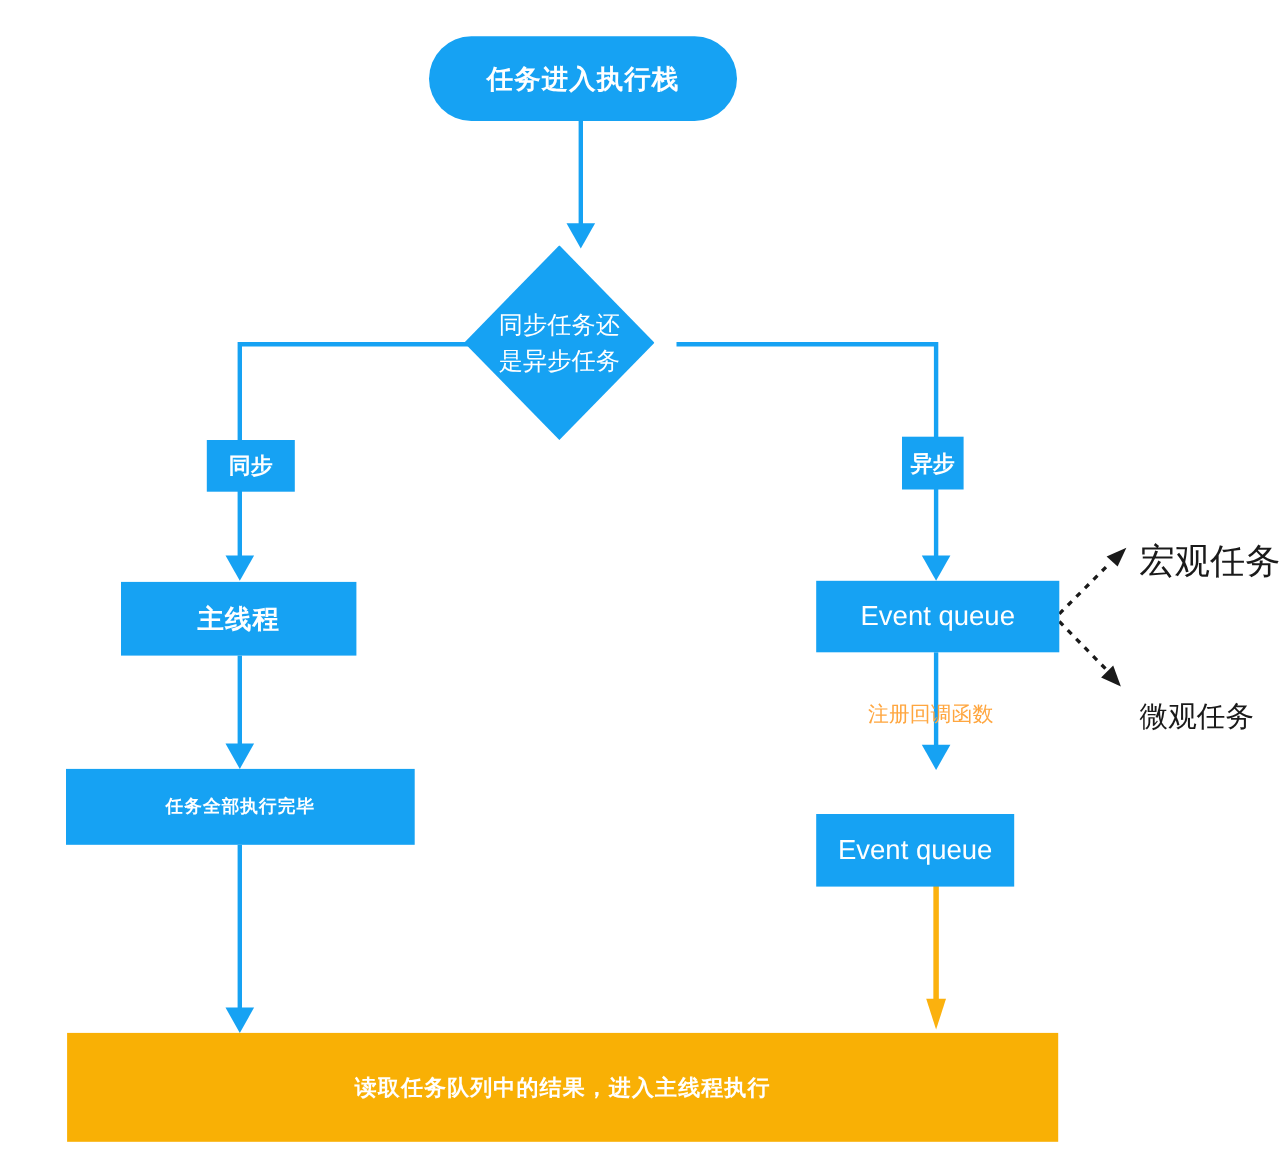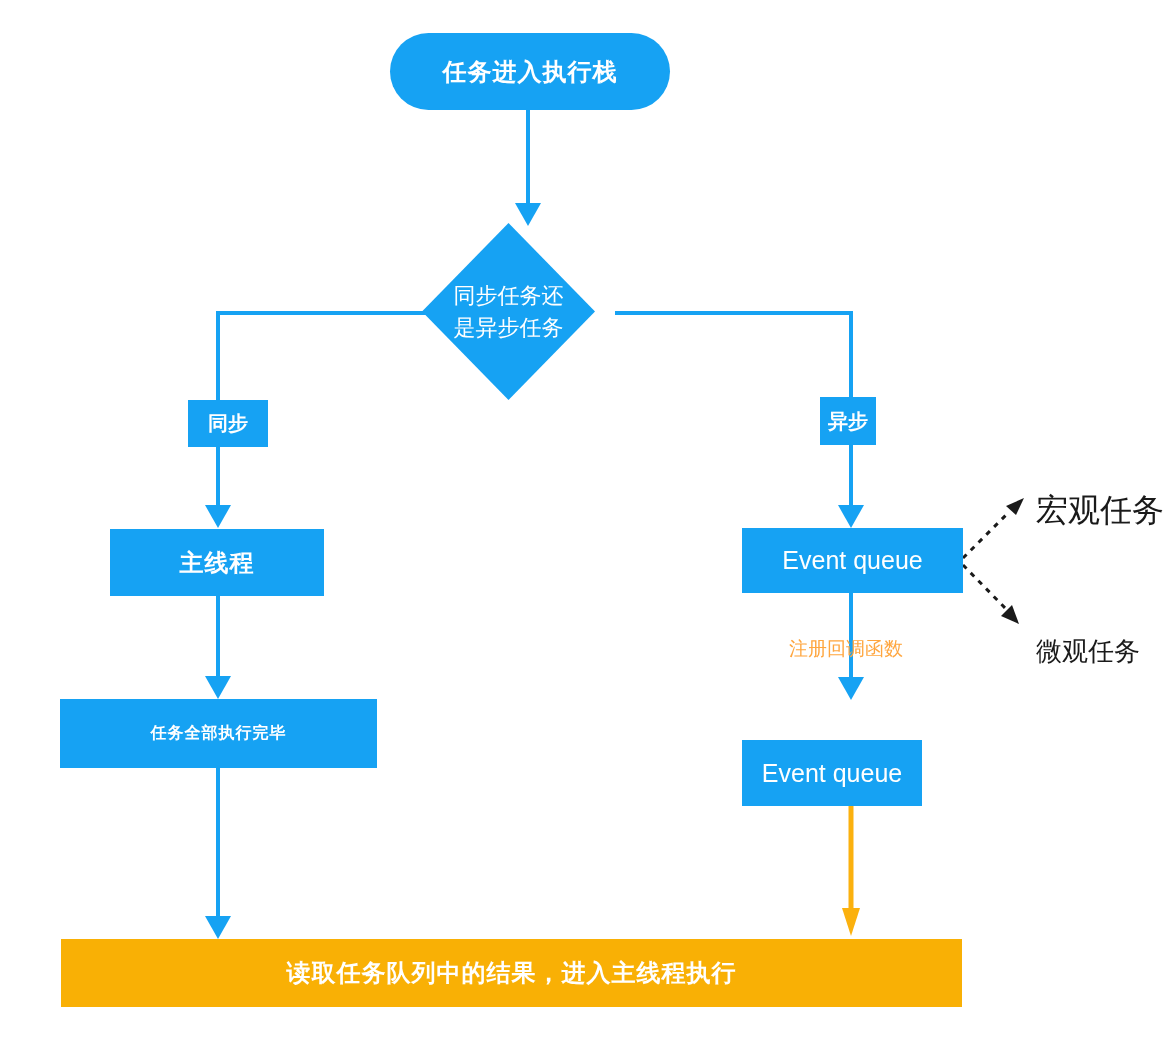--- a/index.html
+++ b/index.html
@@ -46,23 +46,23 @@
     font-size:22px;line-height:1.45;
     white-space:pre-line;
   }
   .badge-sync{left:188px;top:400px;width:80px;height:47px;font-size:20px;font-weight:bold;}
   .badge-async{left:820px;top:397px;width:56px;height:48px;font-size:20px;font-weight:bold;}
   .box-main{left:110px;top:529px;width:214px;height:67px;font-size:24px;font-weight:bold;letter-spacing:1px;}
   .box-done{left:60px;top:699px;width:317px;height:69px;font-size:16px;font-weight:bold;letter-spacing:1px;}
   .box-etable{left:742px;top:528px;width:221px;height:65px;font-size:25px;font-weight:500;}
   .box-equeue{left:742px;top:740px;width:180px;height:66px;font-size:25px;font-weight:500;}
   .bar-bottom{
-    left:61px;top:939px;width:901px;height:68px;
+    left:61px;top:939px;width:901px;height:99px;
     background:var(--orange);
-    font-size:24px;font-weight:bold;letter-spacing:1px;
+    font-size:20px;font-weight:bold;letter-spacing:1px;
   }
   .float-label{
     position:absolute;
     background:transparent;
     white-space:nowrap;
   }
   .lbl-callback{
     left:789px;top:636px;width:130px;
     text-align:left;
     font-size:19px;color:var(--label-orange);

